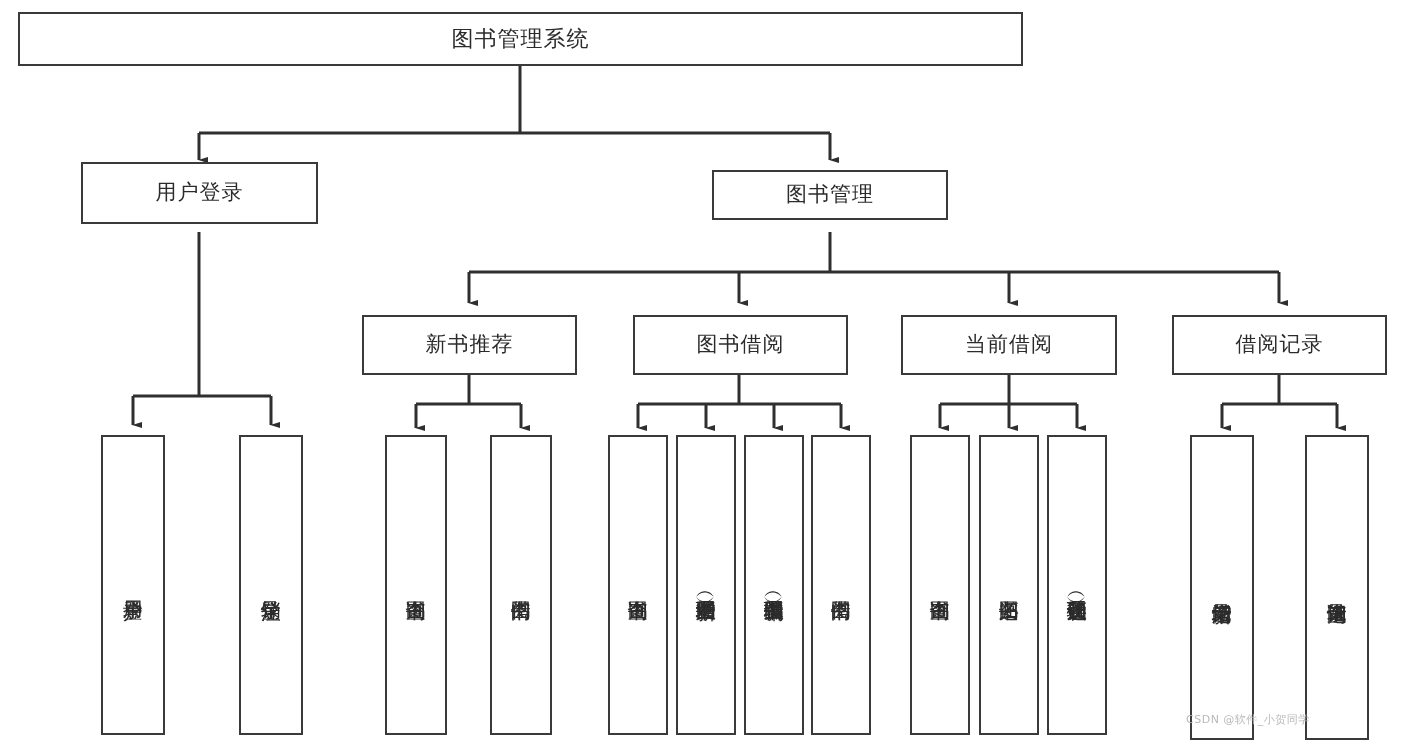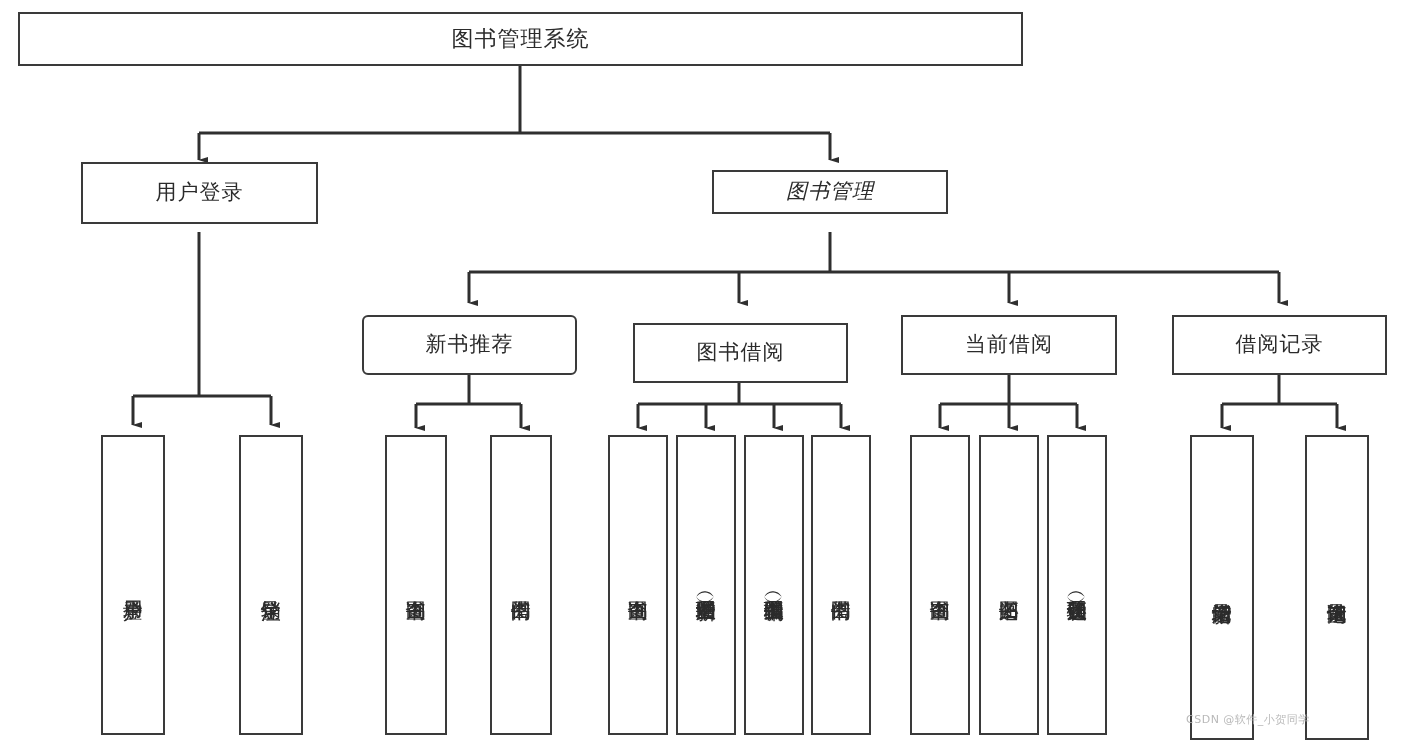--- a/index.html
+++ b/index.html
@@ -123,28 +123,28 @@
     </g>
   </svg>
 
   <div class="node horizontal root" style="left:18px; top:12px; width:1005px; height:54px;">
     <span>图书管理系统</span>
   </div>
 
   <div class="node horizontal" style="left:81px; top:162px; width:237px; height:62px;">
     <span>用户登录</span>
   </div>
-  <div class="node horizontal" style="left:712px; top:170px; width:236px; height:44px;font-style:italic;">
+  <div class="node horizontal" style="left:712px; top:170px; width:236px; height:50px;">
     <span>图书管理</span>
   </div>
 
-  <div class="node horizontal" style="left:362px; top:315px; width:215px; height:60px;border-radius:6px;">
+  <div class="node horizontal" style="left:362px; top:315px; width:215px; height:60px;">
     <span>新书推荐</span>
   </div>
-  <div class="node horizontal" style="left:633px; top:315px; width:215px; height:60px;margin-top:8px;">
+  <div class="node horizontal" style="left:633px; top:315px; width:215px; height:60px;">
     <span>图书借阅</span>
   </div>
   <div class="node horizontal" style="left:901px; top:315px; width:216px; height:60px;">
     <span>当前借阅</span>
   </div>
   <div class="node horizontal" style="left:1172px; top:315px; width:215px; height:60px;">
     <span>借阅记录</span>
   </div>
 
   <div class="node vertical" style="left:101px; top:435px; width:64px; height:300px;">

